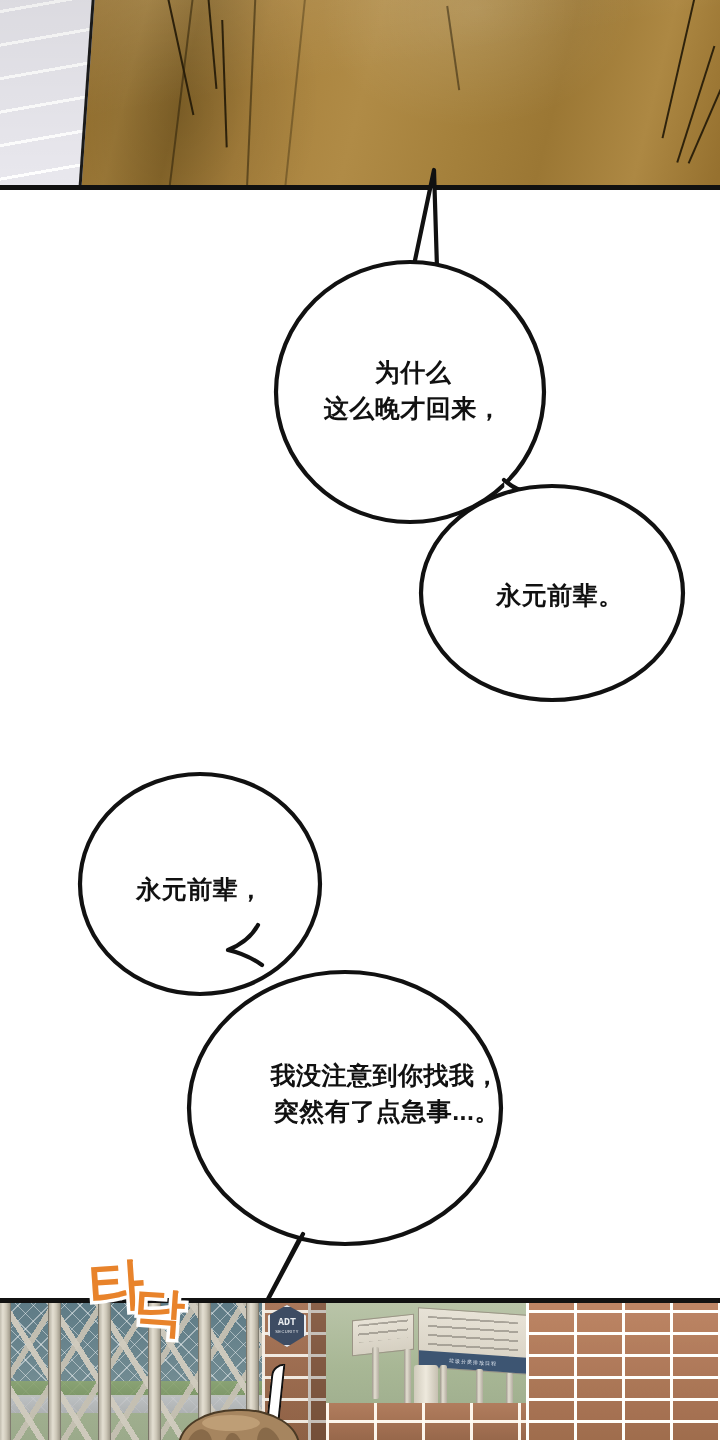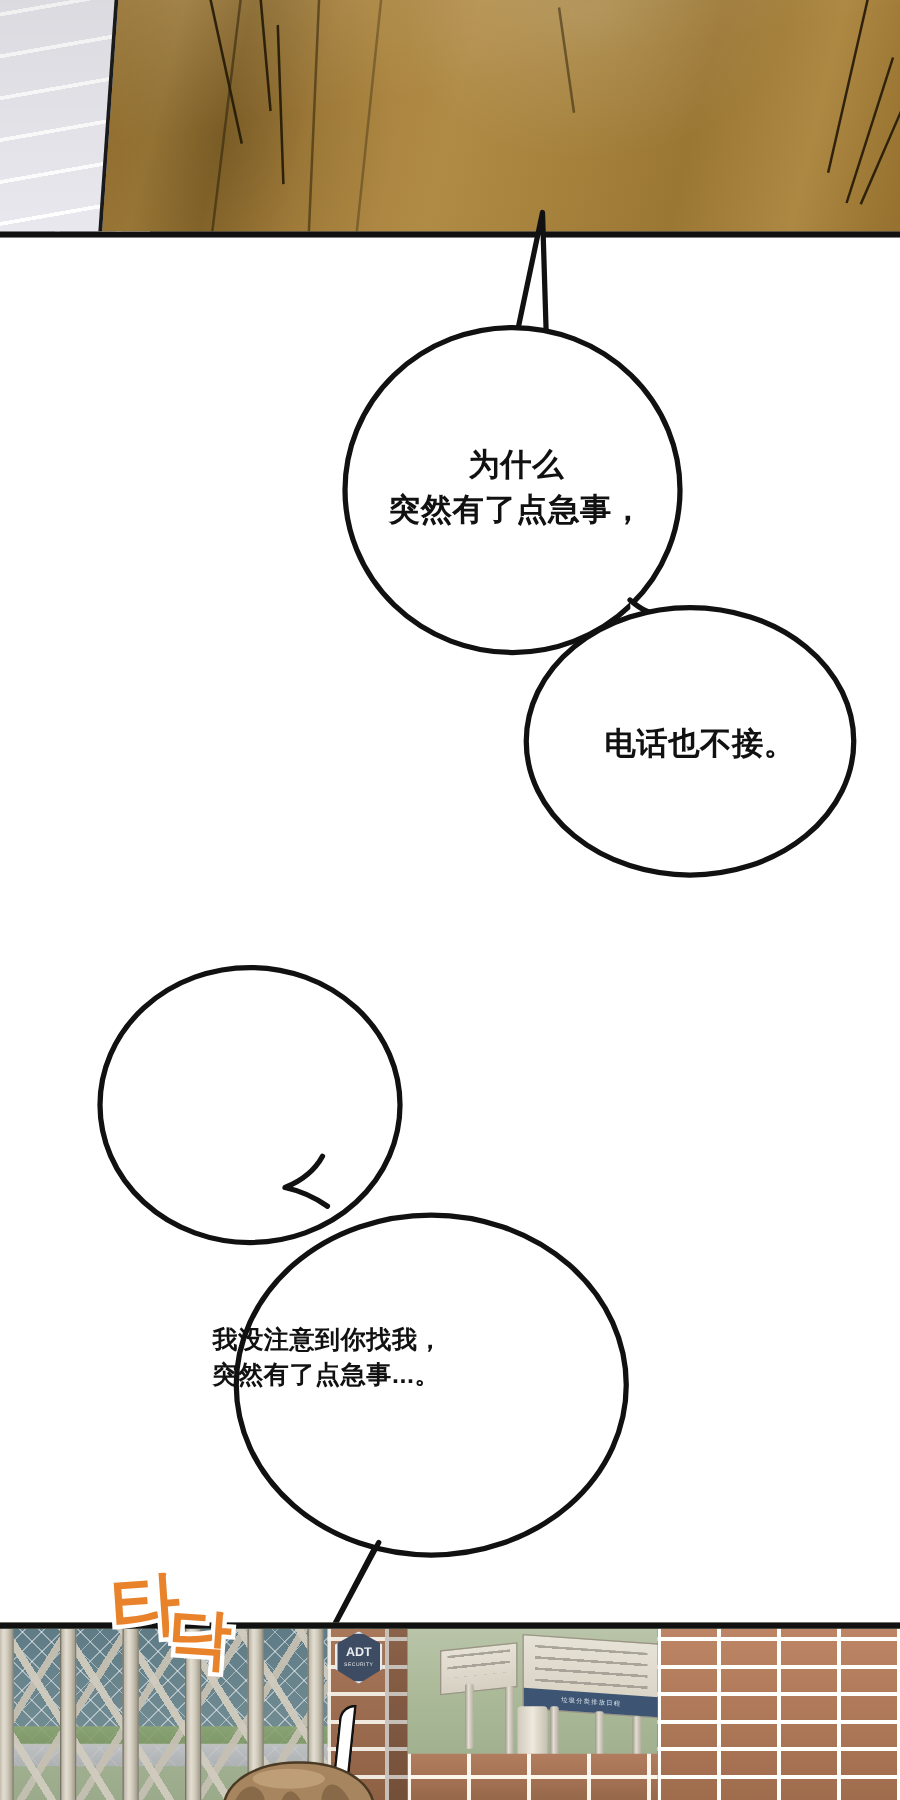--- a/index.html
+++ b/index.html
@@ -81,21 +81,21 @@
     font-weight:700;
     letter-spacing:.5px;
     text-align:center;
     line-height:1.42;
     white-space:pre-line;
     pointer-events:auto;
   }
   #b1-text{ left:268px; top:355px; width:290px; font-size:25px; }
   #b2-text{ left:430px; top:578px; width:260px; font-size:25px; text-align:center;}
   #b3-text{ left:90px; top:872px; width:220px; font-size:25px; text-align:center;}
-  #b4-text{ left:170px; top:1058px; width:330px; font-size:20px; text-align:left;}
+  #b4-text{ left:170px; top:1058px; width:330px; font-size:25px; text-align:right;}
 
   
   .panel-bottom{
     position:absolute;
     left:0; top:1298px;
     width:720px; height:142px;
     overflow:hidden;
     border-top:5px solid #111;
     box-sizing:border-box;
     background:#9fb08f;
@@ -156,21 +156,21 @@
   .adt-sign{
     position:absolute;
     width:34px; height:38px;
     background:#3d4c63;
     border:2px solid #e9ecef;
     clip-path:polygon(50% 0,100% 25%,100% 72%,50% 100%,0 72%,0 25%);
     display:flex; flex-direction:column;
     align-items:center; justify-content:center;
     color:#e9ecef;
   }
-  .adt-sign .t1{ font-size:10px; font-weight:700; line-height:1;}
+  .adt-sign .t1{ font-size:10px; font-weight:700; line-height:1;font-family:Liberation Mono, monospace;}
   .adt-sign .t2{ font-size:4px; letter-spacing:.4px; line-height:1; margin-top:2px;}
   .mailbank{
     position:absolute;
     background:linear-gradient(180deg,#e7e2d6,#d6d0c2);
     border:1px solid #9b9486;
   }
   .mailbank .slats{
     position:absolute; left:8%; right:8%; top:12%; height:52%;
     background:repeating-linear-gradient(180deg,
       rgba(150,145,135,.75) 0 2px, rgba(0,0,0,0) 2px 9px);
@@ -273,22 +273,23 @@
 
       <path d="M 262 965 C 252 958 242 953 228 950 C 243 944 252 936 258 925" fill="#ffffff" stroke="#111111" stroke-width="4.2"></path>
 
       <ellipse cx="345" cy="1108" rx="156" ry="136"></ellipse>
 
       <path d="M 300 1238 L 258 1318 L 303 1234" fill="#ffffff" stroke="#111111" stroke-width="4.2"></path>
     </g>
   </svg>
 
   <div class="bubble-text" id="b1-text">为什么
-突然有了点急事，</div>
-  <div class="bubble-text" id="b2-text">电话也不接。</div>
+这么晚才回来，</div>
+  <div class="bubble-text" id="b2-text">永元前辈。</div>
+  <div class="bubble-text" id="b3-text">永元前辈，</div>
   <div class="bubble-text" id="b4-text">我没注意到你找我，
 突然有了点急事...。</div>
 
   <div class="panel-bottom">
     <div class="bg-ground"></div>
 
     <div class="fence-mesh"></div>
     <div class="grass-strip"></div>
     <div class="pathway"></div>
 

